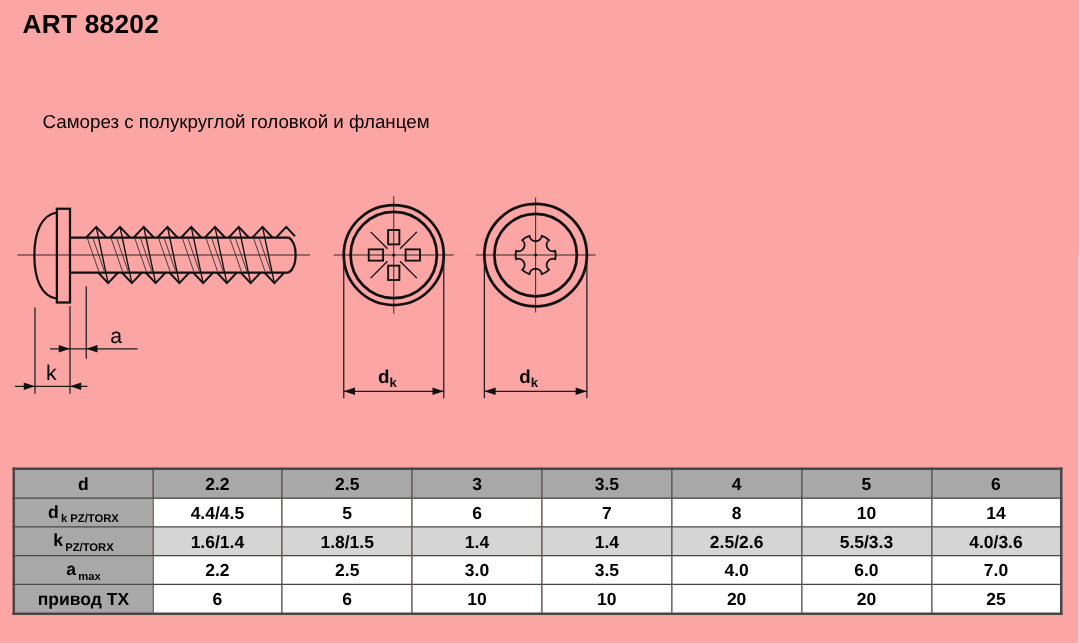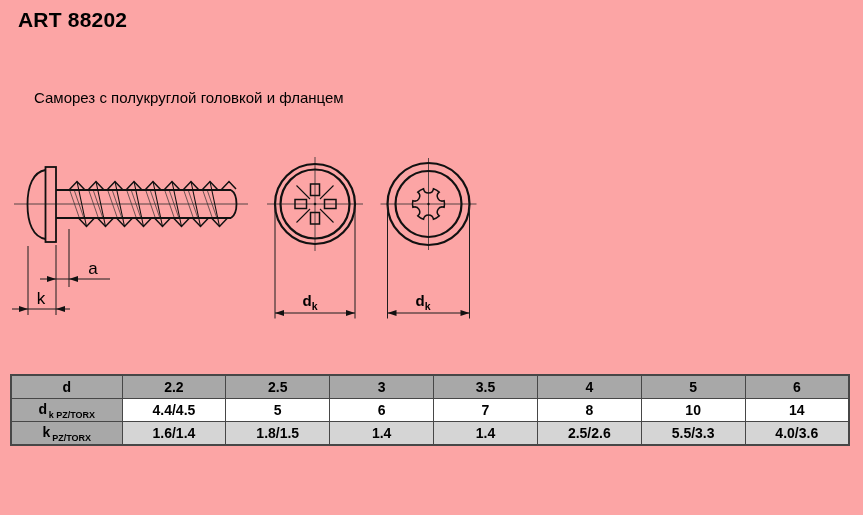--- a/index.html
+++ b/index.html
@@ -186,16 +186,36 @@
         <tr class="shaded">
           <th class="hdr"><span>k</span><sub> PZ/TORX</sub></th>
           <td>1.6/1.4</td>
           <td>1.8/1.5</td>
           <td>1.4</td>
           <td>1.4</td>
           <td>2.5/2.6</td>
           <td>5.5/3.3</td>
           <td>4.0/3.6</td>
         </tr>
+        <tr>
+          <th class="hdr"><span>a</span><sub> max</sub></th>
+          <td>2.2</td>
+          <td>2.5</td>
+          <td>3.0</td>
+          <td>3.5</td>
+          <td>4.0</td>
+          <td>6.0</td>
+          <td>7.0</td>
+        </tr>
+        <tr>
+          <th class="hdr"><span>привод TX</span></th>
+          <td>6</td>
+          <td>6</td>
+          <td>10</td>
+          <td>10</td>
+          <td>20</td>
+          <td>20</td>
+          <td>25</td>
+        </tr>
       </tbody>
   </table>
 
 </div>
 
 </body></html>

